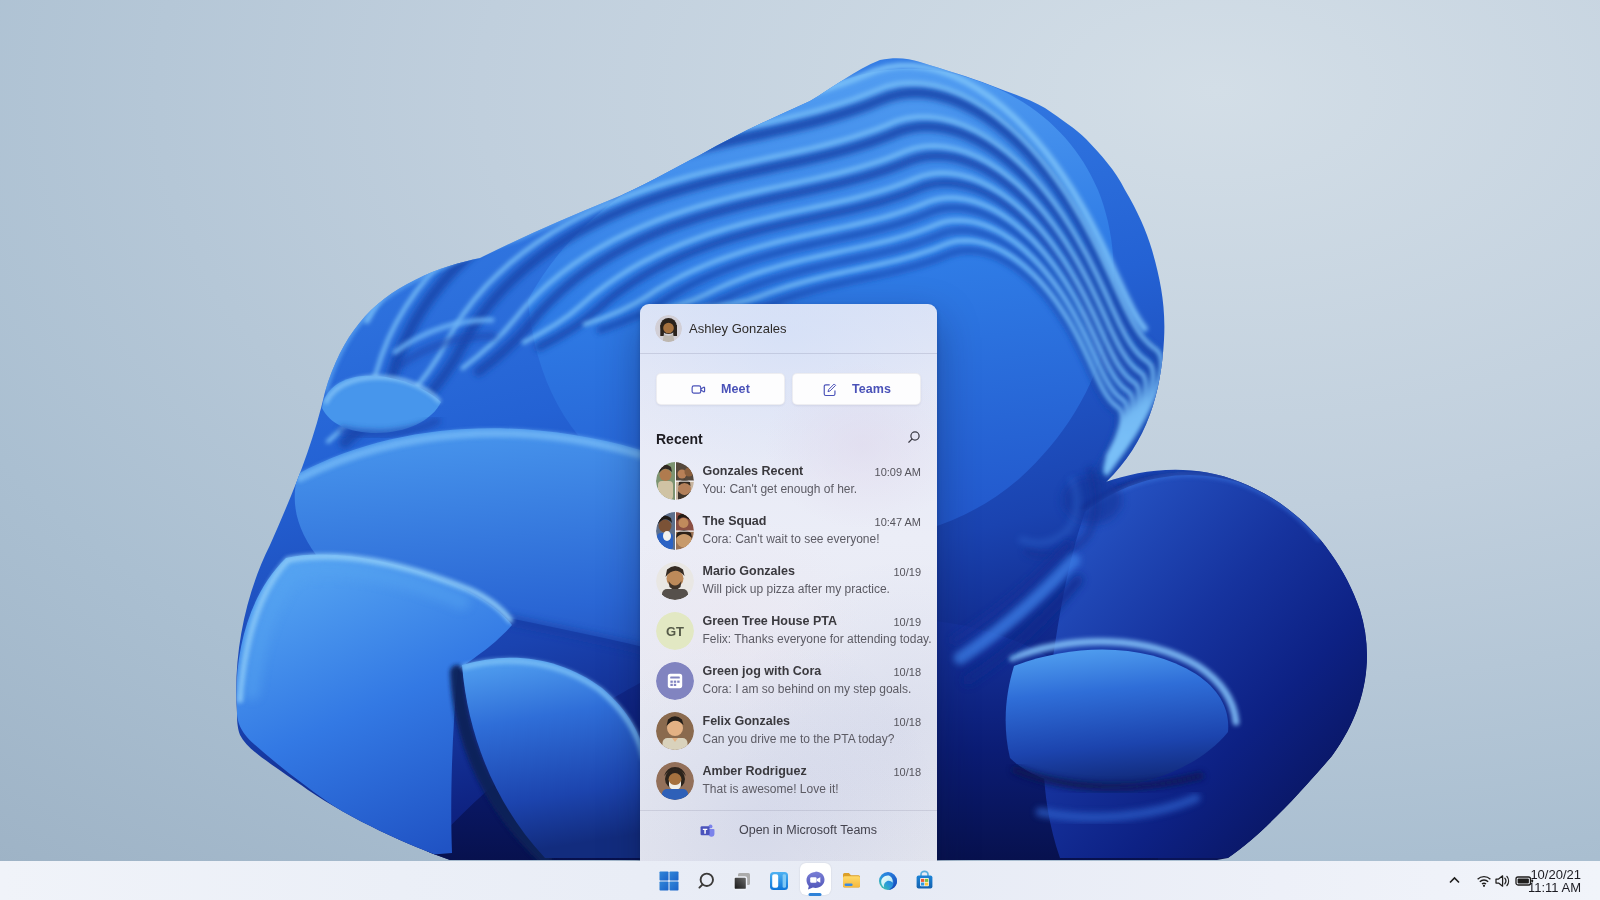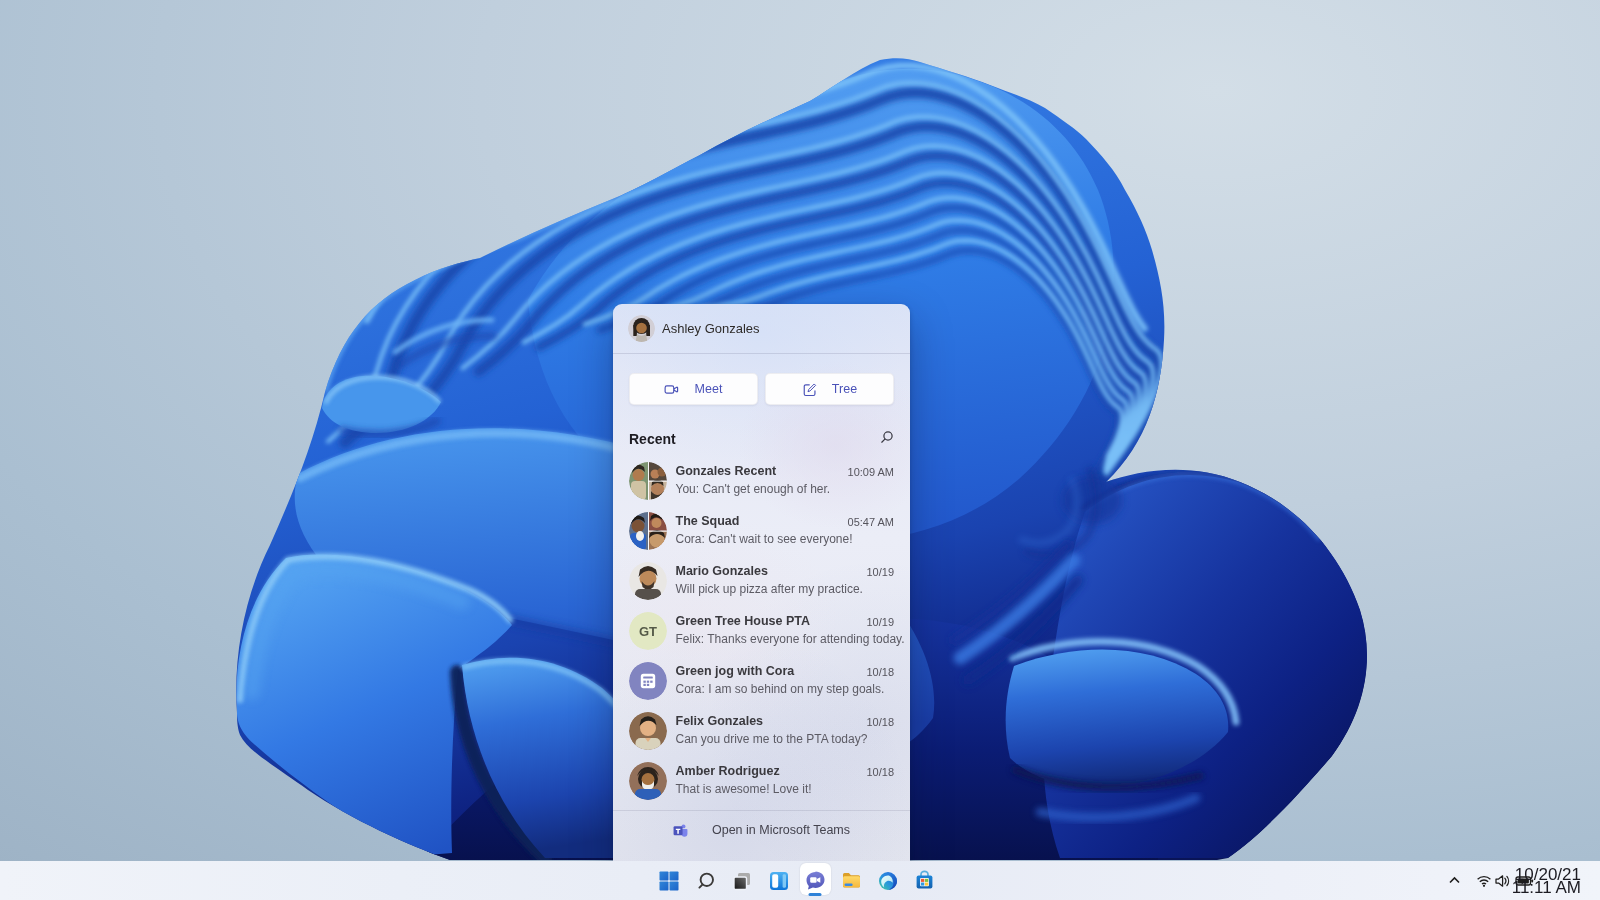--- a/index.html
+++ b/index.html
@@ -1,40 +1,40 @@
 <!DOCTYPE html>
 <html><head>
 <meta charset="utf-8">
 <style>
   html,body{margin:0;padding:0;}
   body{width:1600px;height:900px;overflow:hidden;position:relative;
        font-family:"Liberation Sans",sans-serif;}
   #wall{position:absolute;left:0;top:0;width:1600px;height:900px;}
   
-  #panel{position:absolute;left:613px;top:304px;width:297px;height:587px;
+  #panel{position:absolute;left:640px;top:304px;width:297px;height:587px;
      border-radius:9px;
      background:linear-gradient(180deg,#dde4f6 0%,#e6e9f6 12%,#ebedf7 40%,#e7e9f2 70%,#e3e5ee 100%);
      box-shadow:0 2px 4px rgba(10,20,60,0.25),0 16px 40px rgba(10,20,60,0.35);
      overflow:hidden;}
   #panel .sheen{position:absolute;inset:0;pointer-events:none;
      background:
        radial-gradient(140px 120px at 75% 24%, rgba(223,215,235,0.55), rgba(223,215,235,0) 70%),
        radial-gradient(200px 160px at 30% 55%, rgba(236,228,238,0.4), rgba(236,228,238,0) 70%),
        radial-gradient(300px 200px at 50% 5%, rgba(205,220,248,0.5), rgba(205,220,248,0) 75%),
        radial-gradient(260px 280px at 40% 88%, rgba(70,90,180,0.09), rgba(70,90,180,0) 70%),
        radial-gradient(240px 240px at 88% 72%, rgba(60,80,170,0.07), rgba(60,80,170,0) 70%);}
   .hdr{position:absolute;left:0;top:0;right:0;height:49px;}
   .hdr .av{position:absolute;left:15px;top:11px;width:27px;height:27px;border-radius:50%;overflow:hidden;}
   .hdr .nm{position:absolute;left:49px;top:16.5px;font-size:13px;color:#2e2b29;font-weight:400;}
   .sep1{position:absolute;left:0;right:0;top:49px;height:1px;background:rgba(60,60,90,0.14);}
   .btnrow{position:absolute;left:16px;top:69px;right:16px;height:32px;display:flex;gap:7px;}
   .btn{flex:1;background:#fdfdfe;border:1px solid rgba(120,120,150,0.12);border-radius:5px;
        box-shadow:0 1px 2px rgba(40,40,80,0.08);
        display:flex;align-items:center;justify-content:center;gap:15px;
-       color:#4a52b8;font-size:12.5px;font-weight:400;letter-spacing:0.1px;}
+       color:#4a52b8;font-size:12.5px;font-weight:700;letter-spacing:0.1px;}
   .rcrow{position:absolute;left:16px;right:16px;top:126px;height:18px;}
   .rcrow .t{font-size:14px;font-weight:700;color:#1d1c22;}
   .rcrow svg{position:absolute;right:0;top:0;}
   .list{position:absolute;left:0;top:149px;right:0;}
   .item{position:absolute;left:16px;right:16px;height:50px;}
   .item .av{position:absolute;left:0;top:5px;width:38px;height:38px;border-radius:50%;overflow:hidden;}
   .item .tt{position:absolute;left:46.5px;top:7px;font-size:12.5px;font-weight:700;color:#3a393e;}
   .item .st{position:absolute;left:46.5px;top:25px;font-size:12px;color:#5c5b64;white-space:nowrap;}
   .item .tm{position:absolute;right:0;top:9px;font-size:11px;color:#55545c;}
   .sep2{position:absolute;left:0;right:0;top:506px;height:1px;background:rgba(60,60,90,0.12);}
@@ -43,21 +43,21 @@
   
   #taskbar{position:absolute;left:0;top:861px;width:1600px;height:39px;
      background:linear-gradient(90deg,#f0f3f9 0%,#ebeff7 25%,#e7ebf5 55%,#edf0f8 80%,#f1f4fa 100%);}
   .ticons{position:absolute;left:651px;top:0;height:39px;display:flex;align-items:center;}
   .tbtn{width:36.5px;height:39px;display:flex;align-items:center;justify-content:center;position:relative;}
   .tbtn.active .box{position:absolute;left:3px;top:2px;width:31px;height:32px;background:#fff;border-radius:6px;
       box-shadow:0 0 2px rgba(0,0,0,0.12);}
   .tbtn.active .pill{position:absolute;left:50%;transform:translateX(-50%);bottom:4px;width:13px;height:3px;border-radius:2px;background:#2f82d8;}
   .tray{position:absolute;right:0;top:0;height:39px;width:210px;}
   .tray svg{position:absolute;}
-  .clock{position:absolute;right:19px;top:6.5px;text-align:right;font-size:17px;color:#1c1b22;line-height:13.5px;margin-left:12px;}
+  .clock{position:absolute;right:19px;top:6.5px;text-align:right;font-size:13px;color:#1c1b22;line-height:13.5px;margin-left:12px;}
 </style>
 </head>
 <body>
 <svg id="wall" viewBox="0 0 1600 900" preserveAspectRatio="none">
  <defs>
   <radialGradient id="bg" cx="76%" cy="10%" r="115%">
     <stop offset="0%" stop-color="#d3dee7"></stop>
     <stop offset="40%" stop-color="#c0cfdd"></stop>
     <stop offset="75%" stop-color="#aabfd1"></stop>
     <stop offset="100%" stop-color="#9eb3c6"></stop>
@@ -215,21 +215,21 @@
         </svg>
         <span>Meet</span>
       </div>
     <div class="btn" id="btn-chat">
         <svg width="15" height="15" viewBox="0 0 16 16">
           <g fill="none" stroke="#4a52b8" stroke-width="1.25">
             <path d="M13.8 9 V12.8 a1.6 1.6 0 0 1 -1.6 1.6 H4 A1.6 1.6 0 0 1 2.4 12.8 V4.6 A1.6 1.6 0 0 1 4 3 H8.2"></path>
             <path d="M6.4 10.4 L7.1 8 L13 2.1 L14.5 3.6 L8.6 9.5 Z" stroke-width="1.05" stroke-linejoin="round"></path>
           </g>
         </svg>
-        <span>Tree</span>
+        <span>Teams</span>
       </div>
   </div>
   <div class="rcrow"><span class="t">Recent</span>
     <svg width="14" height="14" viewBox="0 0 14 14">
         <circle cx="8" cy="6" r="4.1" fill="none" stroke="#3a3a44" stroke-width="1.25"></circle>
         <path d="M4.9 9.1 L1.8 12.2" stroke="#3a3a44" stroke-width="1.25" stroke-linecap="round"></path>
       </svg>
   </div>
   <div class="list" id="list">
     <div class="item" style="top:4px">
@@ -277,21 +277,21 @@
               <path d="M21 9 q6 -7 12.5 -1 l-1 -4 q-5.5 -4.5 -10.5 0 Z" fill="#241c15"></path>
               <rect x="19.6" y="19.3" width="18.4" height="18.7" fill="#9c7354"></rect>
               <circle cx="28" cy="28" r="7.5" fill="#c79a6b"></circle>
               <path d="M20 26 q8 -8 16 0 l-1 -5 q-7 -6 -14 0 Z" fill="#2b2118"></path>
               <rect x="19" width="0.9" height="38" fill="#fff"></rect>
               <rect x="19" y="18.7" width="19" height="0.9" fill="#fff"></rect>
             </g>
           </svg></div>
       <div class="tt">The Squad</div>
         <div class="st">Cora: Can't wait to see everyone!</div>
-        <div class="tm">05:47 AM</div>
+        <div class="tm">10:47 AM</div>
     </div>
     <div class="item" style="top:104px">
       <div class="av"><svg width="38" height="38" viewBox="0 0 38 38">
             <defs>
               <clipPath id="ca3">
                 <circle cx="19" cy="19" r="19"></circle>
               </clipPath>
             </defs>
             <g clip-path="url(#ca3)">
               <rect width="38" height="38" fill="#e9e7e4"></rect>

